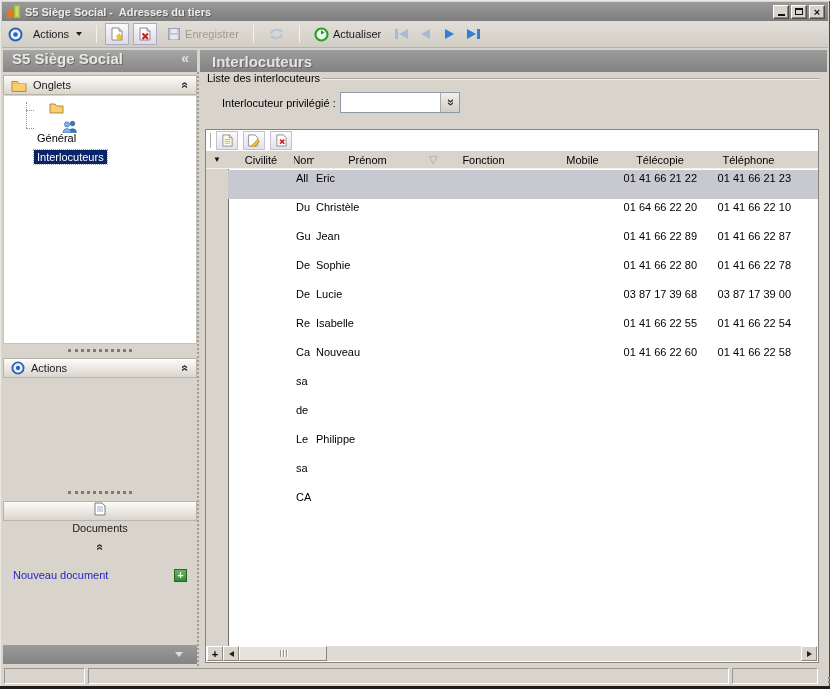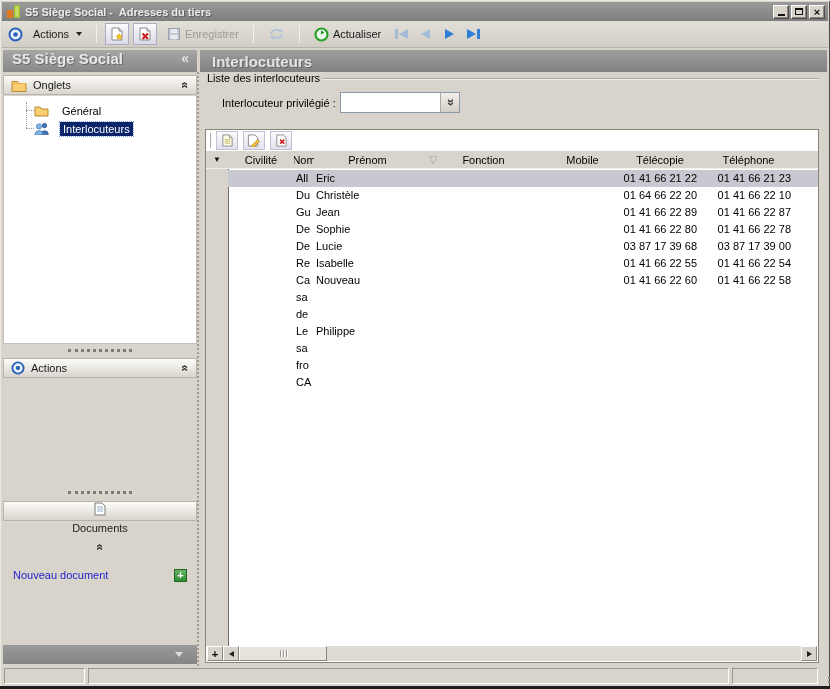--- a/index.html
+++ b/index.html
@@ -77,21 +77,21 @@
   .sidebar{position:absolute;left:3px;top:0;width:194px;height:594px;}
   .v-splitter{position:absolute;left:197px;top:0;bottom:0;width:3px;border-left:2px dotted #a09c94;}
   .group-header{
     position:absolute;left:0;right:0;height:20px;
     background:linear-gradient(180deg,#fdfcfa,#d9d5cd);
     border:1px solid #b8b4ac;display:flex;align-items:center;padding:0 7px;gap:6px;
   }
   .group-label{flex:1;color:#1a1a1a;}
   .chev-up{display:inline-block;transform:rotate(90deg);font-weight:bold;color:#333;font-size:12px;cursor:default;}
   .tree-panel{position:absolute;left:0;right:0;top:24px;height:248px;background:#fff;border:1px solid #c6c2ba;border-top:none;}
-  .tree-item{position:absolute;left:30px;display:flex;align-items:center;gap:10px;height:17px;cursor:default;}
+  .tree-item{position:absolute;left:30px;display:flex;align-items:center;gap:17px;height:17px;cursor:default;flex-direction:column;}
   .tree-label{padding:1px 3px;}
   .tree-item.selected .tree-label{background:#0a246a;color:#fff;outline:1px dotted #8aa8e8;}
   .tree-conn-v{position:absolute;left:22px;top:6px;height:26px;border-left:1px dotted #9a9a9a;}
   .tree-conn-h{position:absolute;left:22px;width:8px;border-top:1px dotted #9a9a9a;}
   .h-splitter{position:absolute;left:50%;transform:translateX(-50%);width:64px;border-top:3px dotted #7e7a74;}
   .link-row{position:absolute;left:0;right:0;height:18px;display:flex;align-items:center;padding:0 10px;margin-top:40px;}
   .doc-link{color:#1f1fcc;flex:1;cursor:default;}
   .plus-btn{
     width:13px;height:13px;background:linear-gradient(180deg,#6cb46c,#2e8b2e);
     border:1px solid #1c6b1c;color:#fff;font-weight:bold;font-size:11px;line-height:10px;
@@ -124,21 +124,21 @@
     background:#fff;border:1px solid #88847c;
   }
   .grid-toolbar{position:absolute;left:0;right:0;top:0;height:21px;background:#fff;display:flex;align-items:center;gap:5px;padding-left:4px;}
   .gt-sep{width:1px;height:15px;background:#b0aca4;}
   .gt-btn{width:22px;height:19px;display:flex;align-items:center;justify-content:center;border:1px solid #c2c0d2;background:linear-gradient(180deg,#fcfbfe,#e2e0ec);}
   .gutter-bg{position:absolute;left:0;top:21px;bottom:16px;width:22px;background:#d8d4cc;}
   .gutter-line{position:absolute;left:22px;top:21px;bottom:16px;width:1px;background:#6e6e6e;}
   .thead{position:absolute;left:0;right:0;top:21px;height:18px;background:#d8d4cc;display:flex;border-bottom:1px solid #f2f0ea;}
   .th{display:flex;align-items:center;justify-content:center;overflow:hidden;white-space:nowrap;position:relative;}
   .tbody{position:absolute;left:0;right:0;top:40px;bottom:16px;overflow:hidden;}
-  .trow{display:flex;height:17px;line-height:17px;}
+  .trow{display:flex;height:29px;line-height:17px;}
   .trow.selected{background:#c8c8d0;}
   .tcell{overflow:hidden;white-space:nowrap;}
   .c-gutter{width:22px;flex:0 0 auto;background:#d8d4cc;}
   .c-civilite{width:66px;flex:0 0 auto;padding-left:4px;}
   .c-nom{width:20px;flex:0 0 auto;padding-left:2px;}
   .c-prenom{width:107px;flex:0 0 auto;padding-left:2px;}
   .c-fonction{width:125px;flex:0 0 auto;padding-left:4px;}
   .c-mobile{width:73px;flex:0 0 auto;padding-left:4px;}
   .c-telecopie{width:82px;flex:0 0 auto;text-align:right;padding-right:4px;}
   .c-telephone{width:95px;flex:0 0 auto;text-align:right;padding-right:5px;}
@@ -516,30 +516,20 @@
               <div class="tcell c-nom">sa</div>
               <div class="tcell c-prenom"></div>
               <div class="tcell c-fonction"></div>
               <div class="tcell c-mobile"></div>
               <div class="tcell c-telecopie"></div>
               <div class="tcell c-telephone"></div>
             </div>
             <div class="trow">
               <div class="tcell c-gutter"></div>
               <div class="tcell c-civilite"></div>
-              <div class="tcell c-nom">fro</div>
-              <div class="tcell c-prenom"></div>
-              <div class="tcell c-fonction"></div>
-              <div class="tcell c-mobile"></div>
-              <div class="tcell c-telecopie"></div>
-              <div class="tcell c-telephone"></div>
-            </div>
-            <div class="trow">
-              <div class="tcell c-gutter"></div>
-              <div class="tcell c-civilite"></div>
               <div class="tcell c-nom">CA</div>
               <div class="tcell c-prenom"></div>
               <div class="tcell c-fonction"></div>
               <div class="tcell c-mobile"></div>
               <div class="tcell c-telecopie"></div>
               <div class="tcell c-telephone"></div>
             </div>
           </div>
 
         <div class="grid-scroll">

